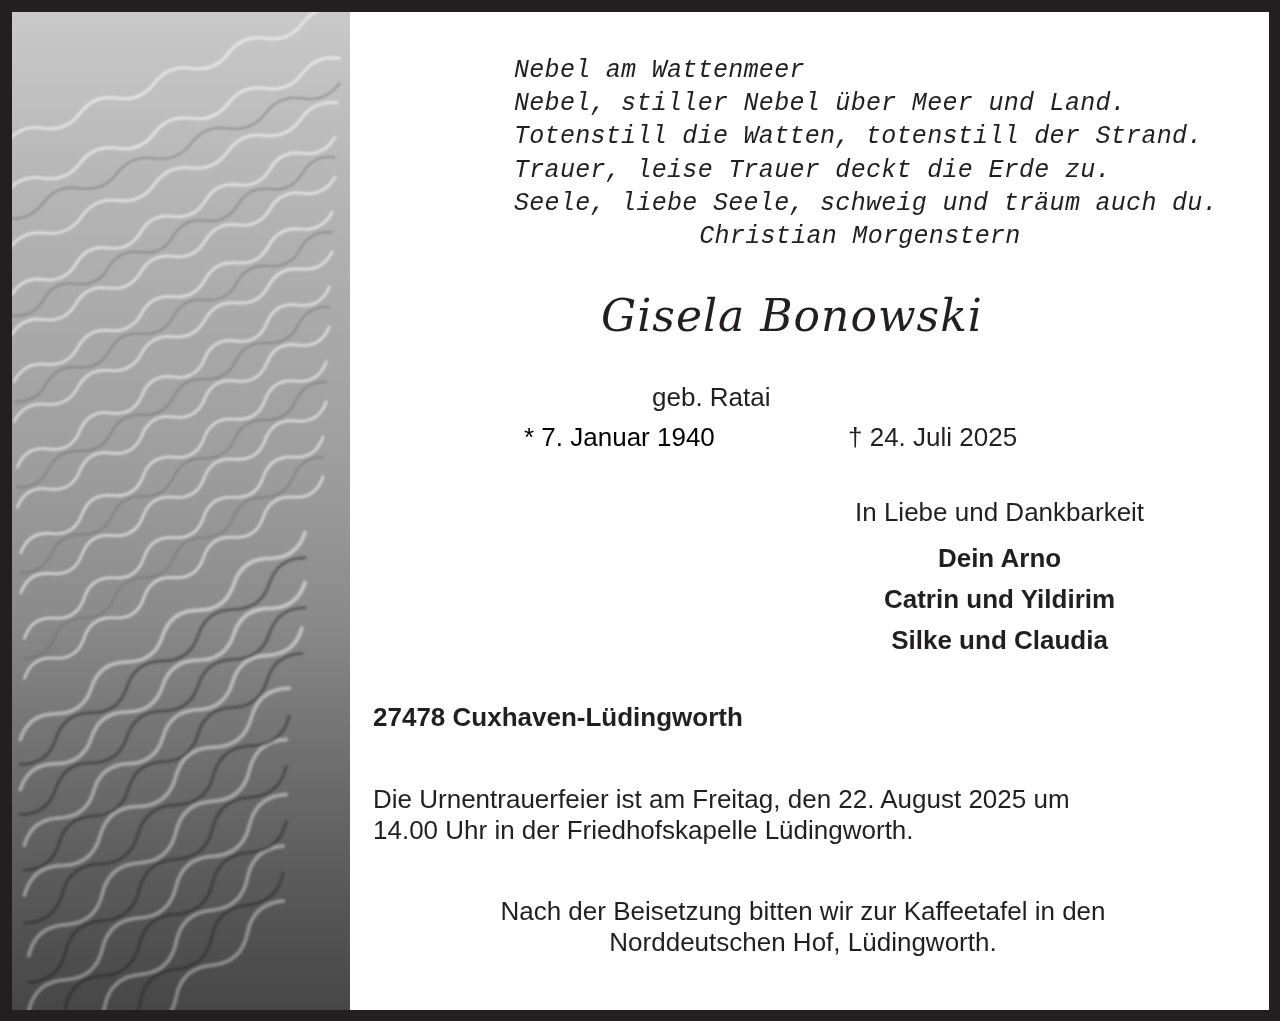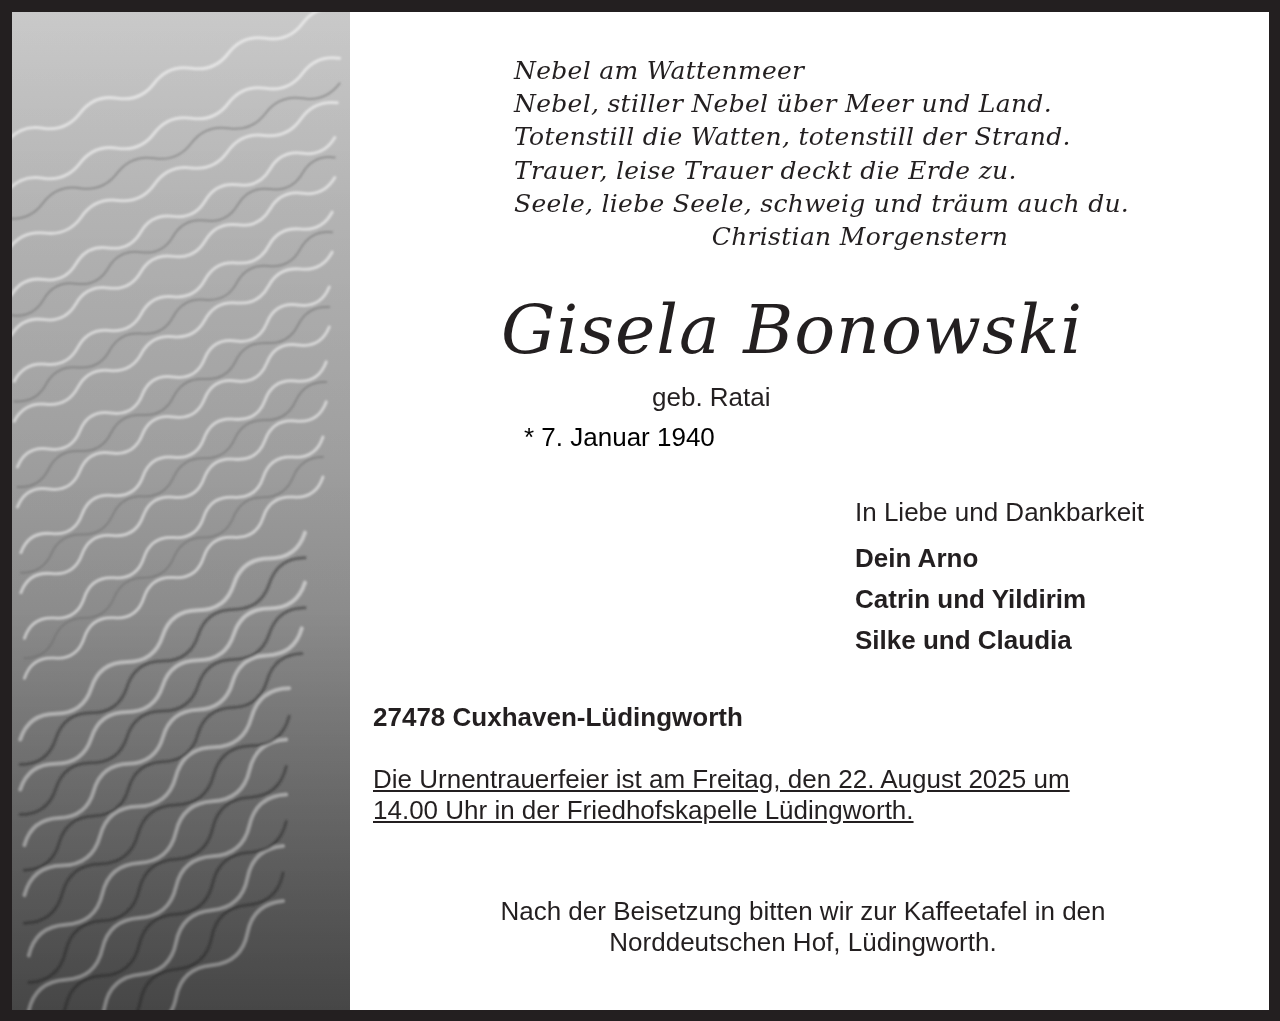--- a/index.html
+++ b/index.html
@@ -29,30 +29,31 @@
     .sans { font-family: "Liberation Sans", "DejaVu Sans", sans-serif; }
     .poem {
       position: absolute;
       left: 502px; top: 42px;
       width: 692px;
       color: #231f20;
       font-style: italic;
       font-size: 25px;
       line-height: 33.2px;
       letter-spacing: 0.3px;
+      font-family: Liberation Mono, monospace;
     }
     .poem .line { white-space: nowrap; }
     .poem .author { text-align: center; }
     .name {
       position: absolute;
       left: 440px; top: 278px;
       width: 680px;
       text-align: center;
       font-style: italic;
-      font-size: 68px;
+      font-size: 44px;
       color: #231f20;
       letter-spacing: 1px;
       white-space: nowrap;
     }
     .maiden {
       position: absolute;
       left: 640px; top: 370px;
       width: 270px; text-align: left;
       font-size: 26px; color: #231f20;
     }
@@ -63,35 +64,36 @@
     }
     .died {
       position: absolute;
       left: 836px; top: 410px;
       font-size: 26px; color: #231f20; white-space: nowrap;
     }
     .mourners {
       position: absolute;
       left: 843px; top: 482px;
       color: #231f20;
+      text-align: center;
     }
     .mourners .intro { font-size: 26px; line-height: 36px; margin-bottom: 8px; white-space: nowrap; }
     .mourners .person { font-size: 26px; font-weight: bold; line-height: 41px; white-space: nowrap; }
     .address {
       position: absolute;
       left: 361px; top: 690px;
       font-size: 26px; color: #231f20; white-space: nowrap; font-weight: bold;
     }
     .para {
       position: absolute;
       left: 361px;
       font-size: 26px; line-height: 31px; color: #231f20;
       width: 860px;
     }
-    .para1 { top: 752px; text-decoration: underline; }
+    .para1 { top: 772px; }
     .para2 { top: 884px; text-align: center; }
   </style>
 </head>
 <body>
 
 <div class="frame">
 
   <div class="photo">
     <svg width="338" height="998" viewBox="0 0 338 998" xmlns="http://www.w3.org/2000/svg">
       <defs>
@@ -157,20 +159,21 @@
     <div class="line">Nebel, stiller Nebel über Meer und Land.</div>
     <div class="line">Totenstill die Watten, totenstill der Strand.</div>
     <div class="line">Trauer, leise Trauer deckt die Erde zu.</div>
     <div class="line">Seele, liebe Seele, schweig und träum auch du.</div>
     <div class="line author">Christian Morgenstern</div>
   </div>
 
   <div class="name serif">Gisela Bonowski</div>
   <div class="maiden sans">geb. Ratai</div>
   <div class="born sans">* 7. Januar 1940</div>
+  <div class="died sans">† 24. Juli 2025</div>
 
   <div class="mourners sans">
     <div class="intro">In Liebe und Dankbarkeit</div>
     <div class="person">Dein Arno</div>
     <div class="person">Catrin und Yildirim</div>
     <div class="person">Silke und Claudia</div>
   </div>
 
   <div class="address sans">27478 Cuxhaven-Lüdingworth</div>
 

